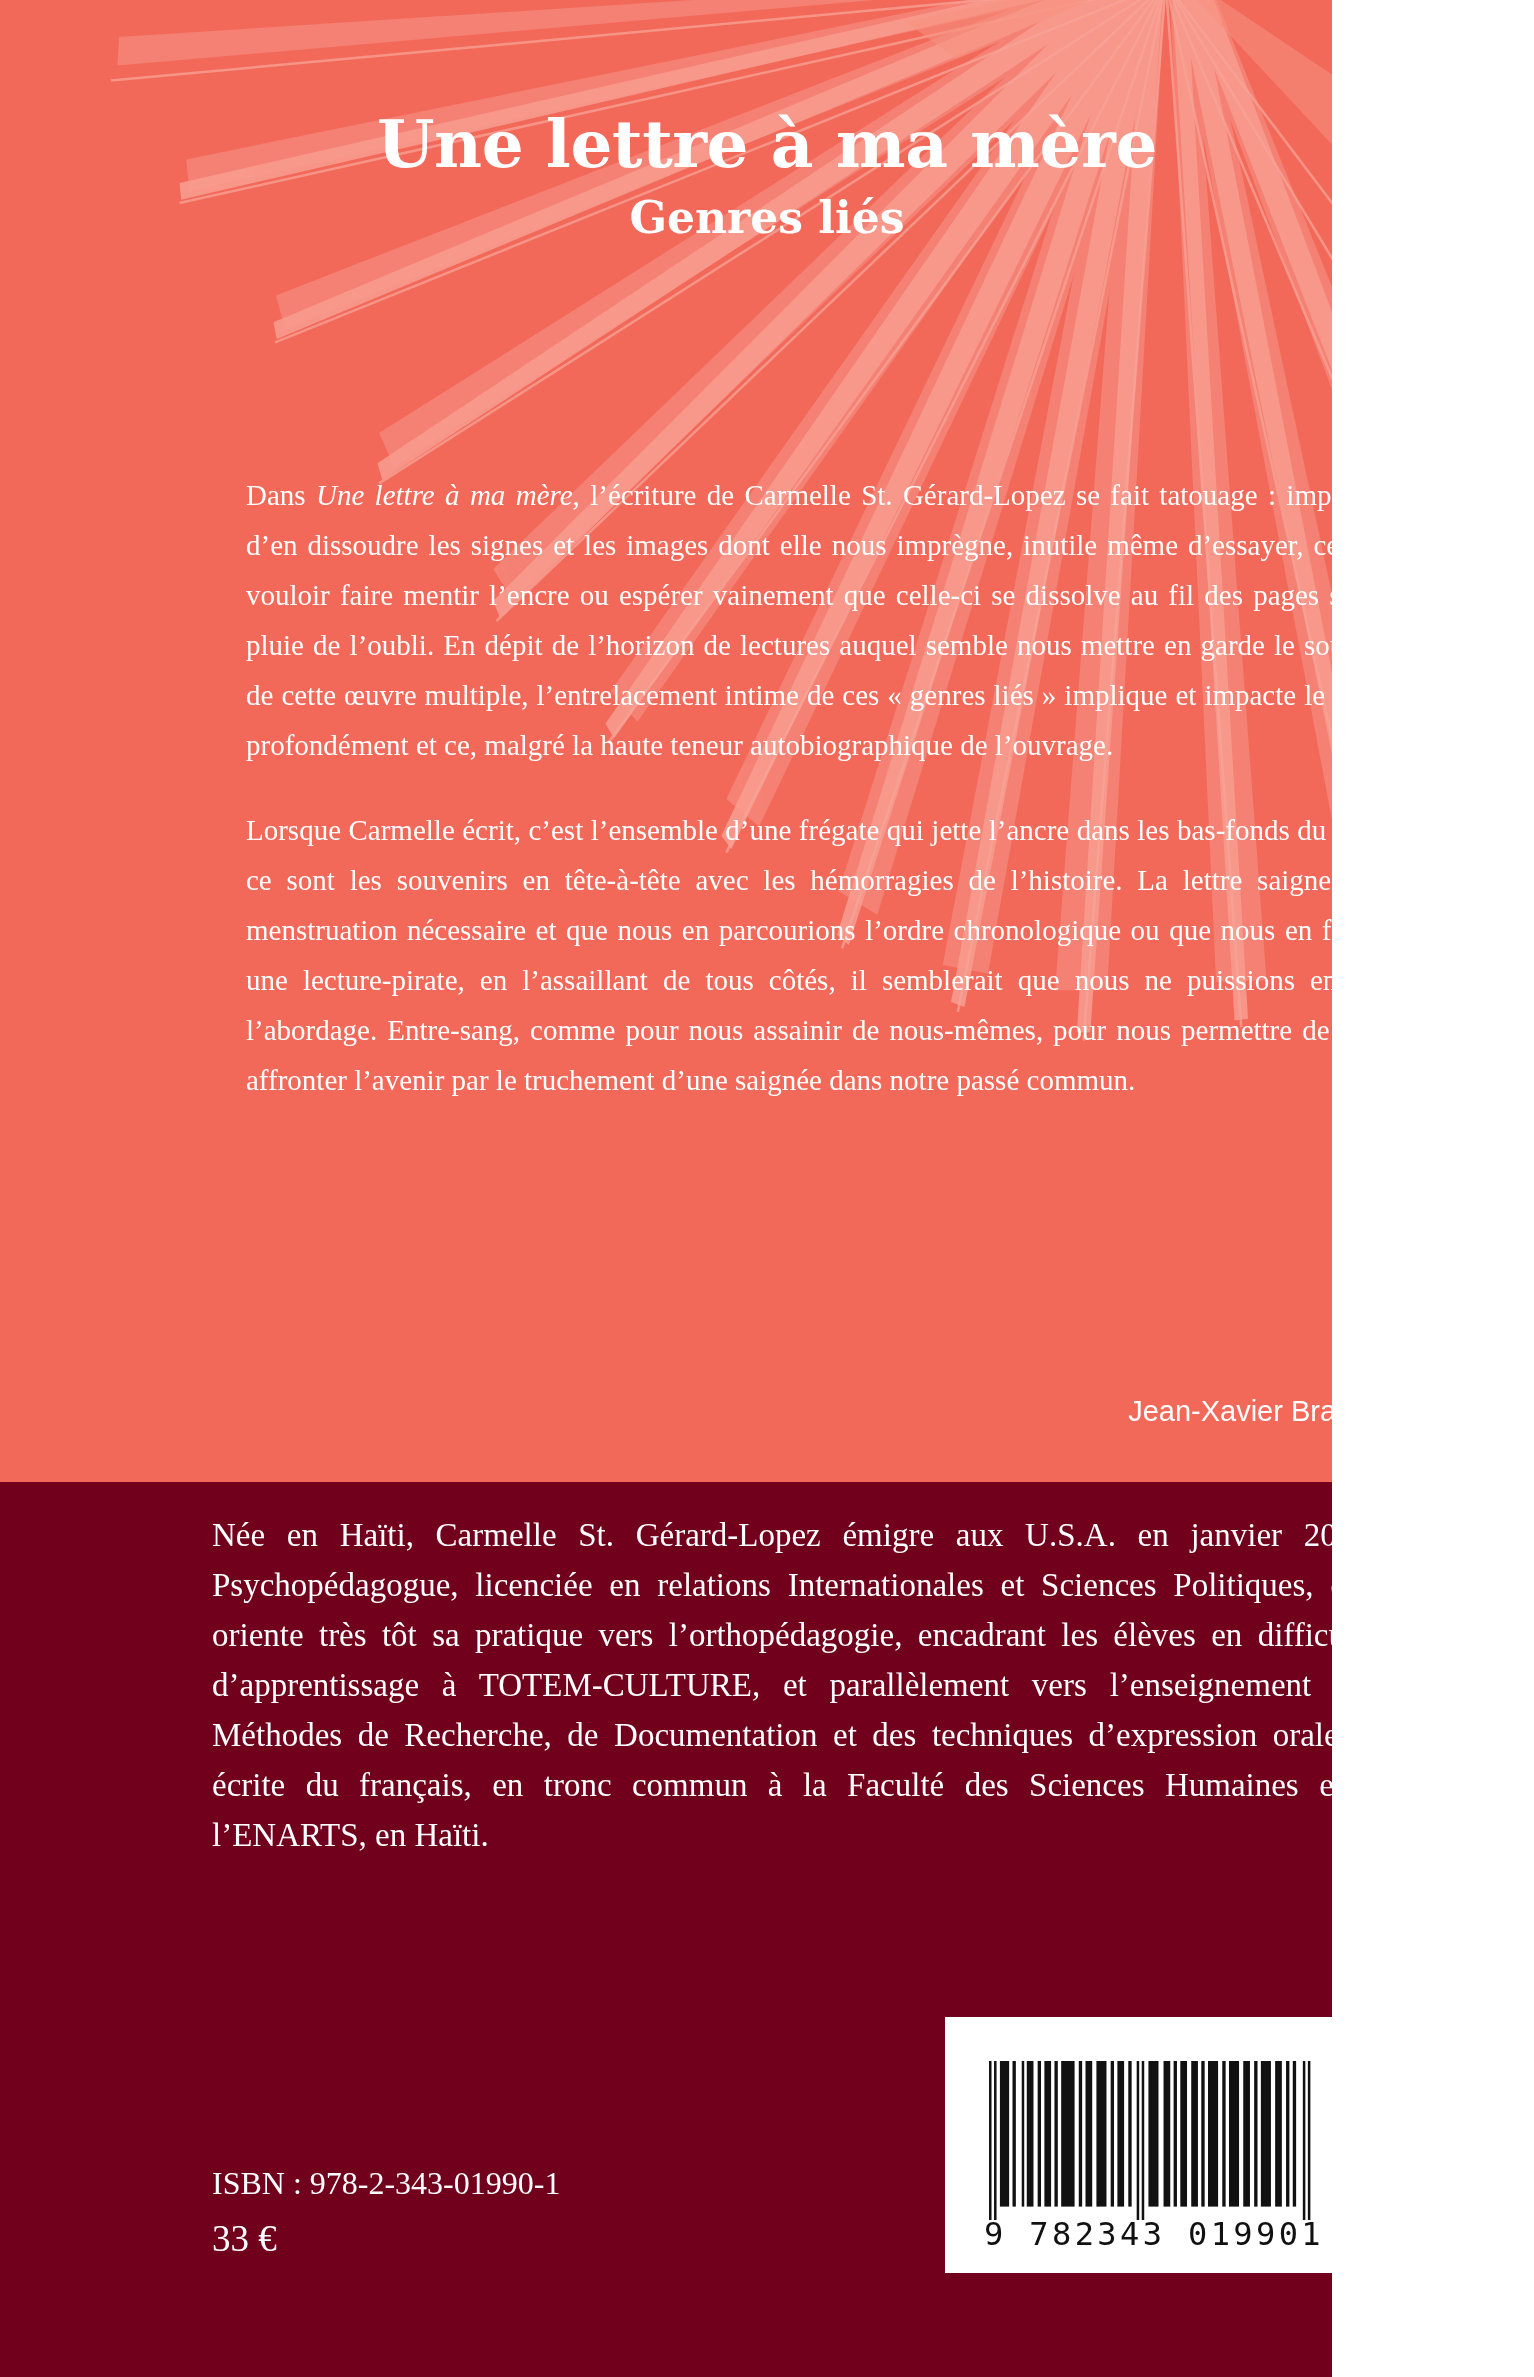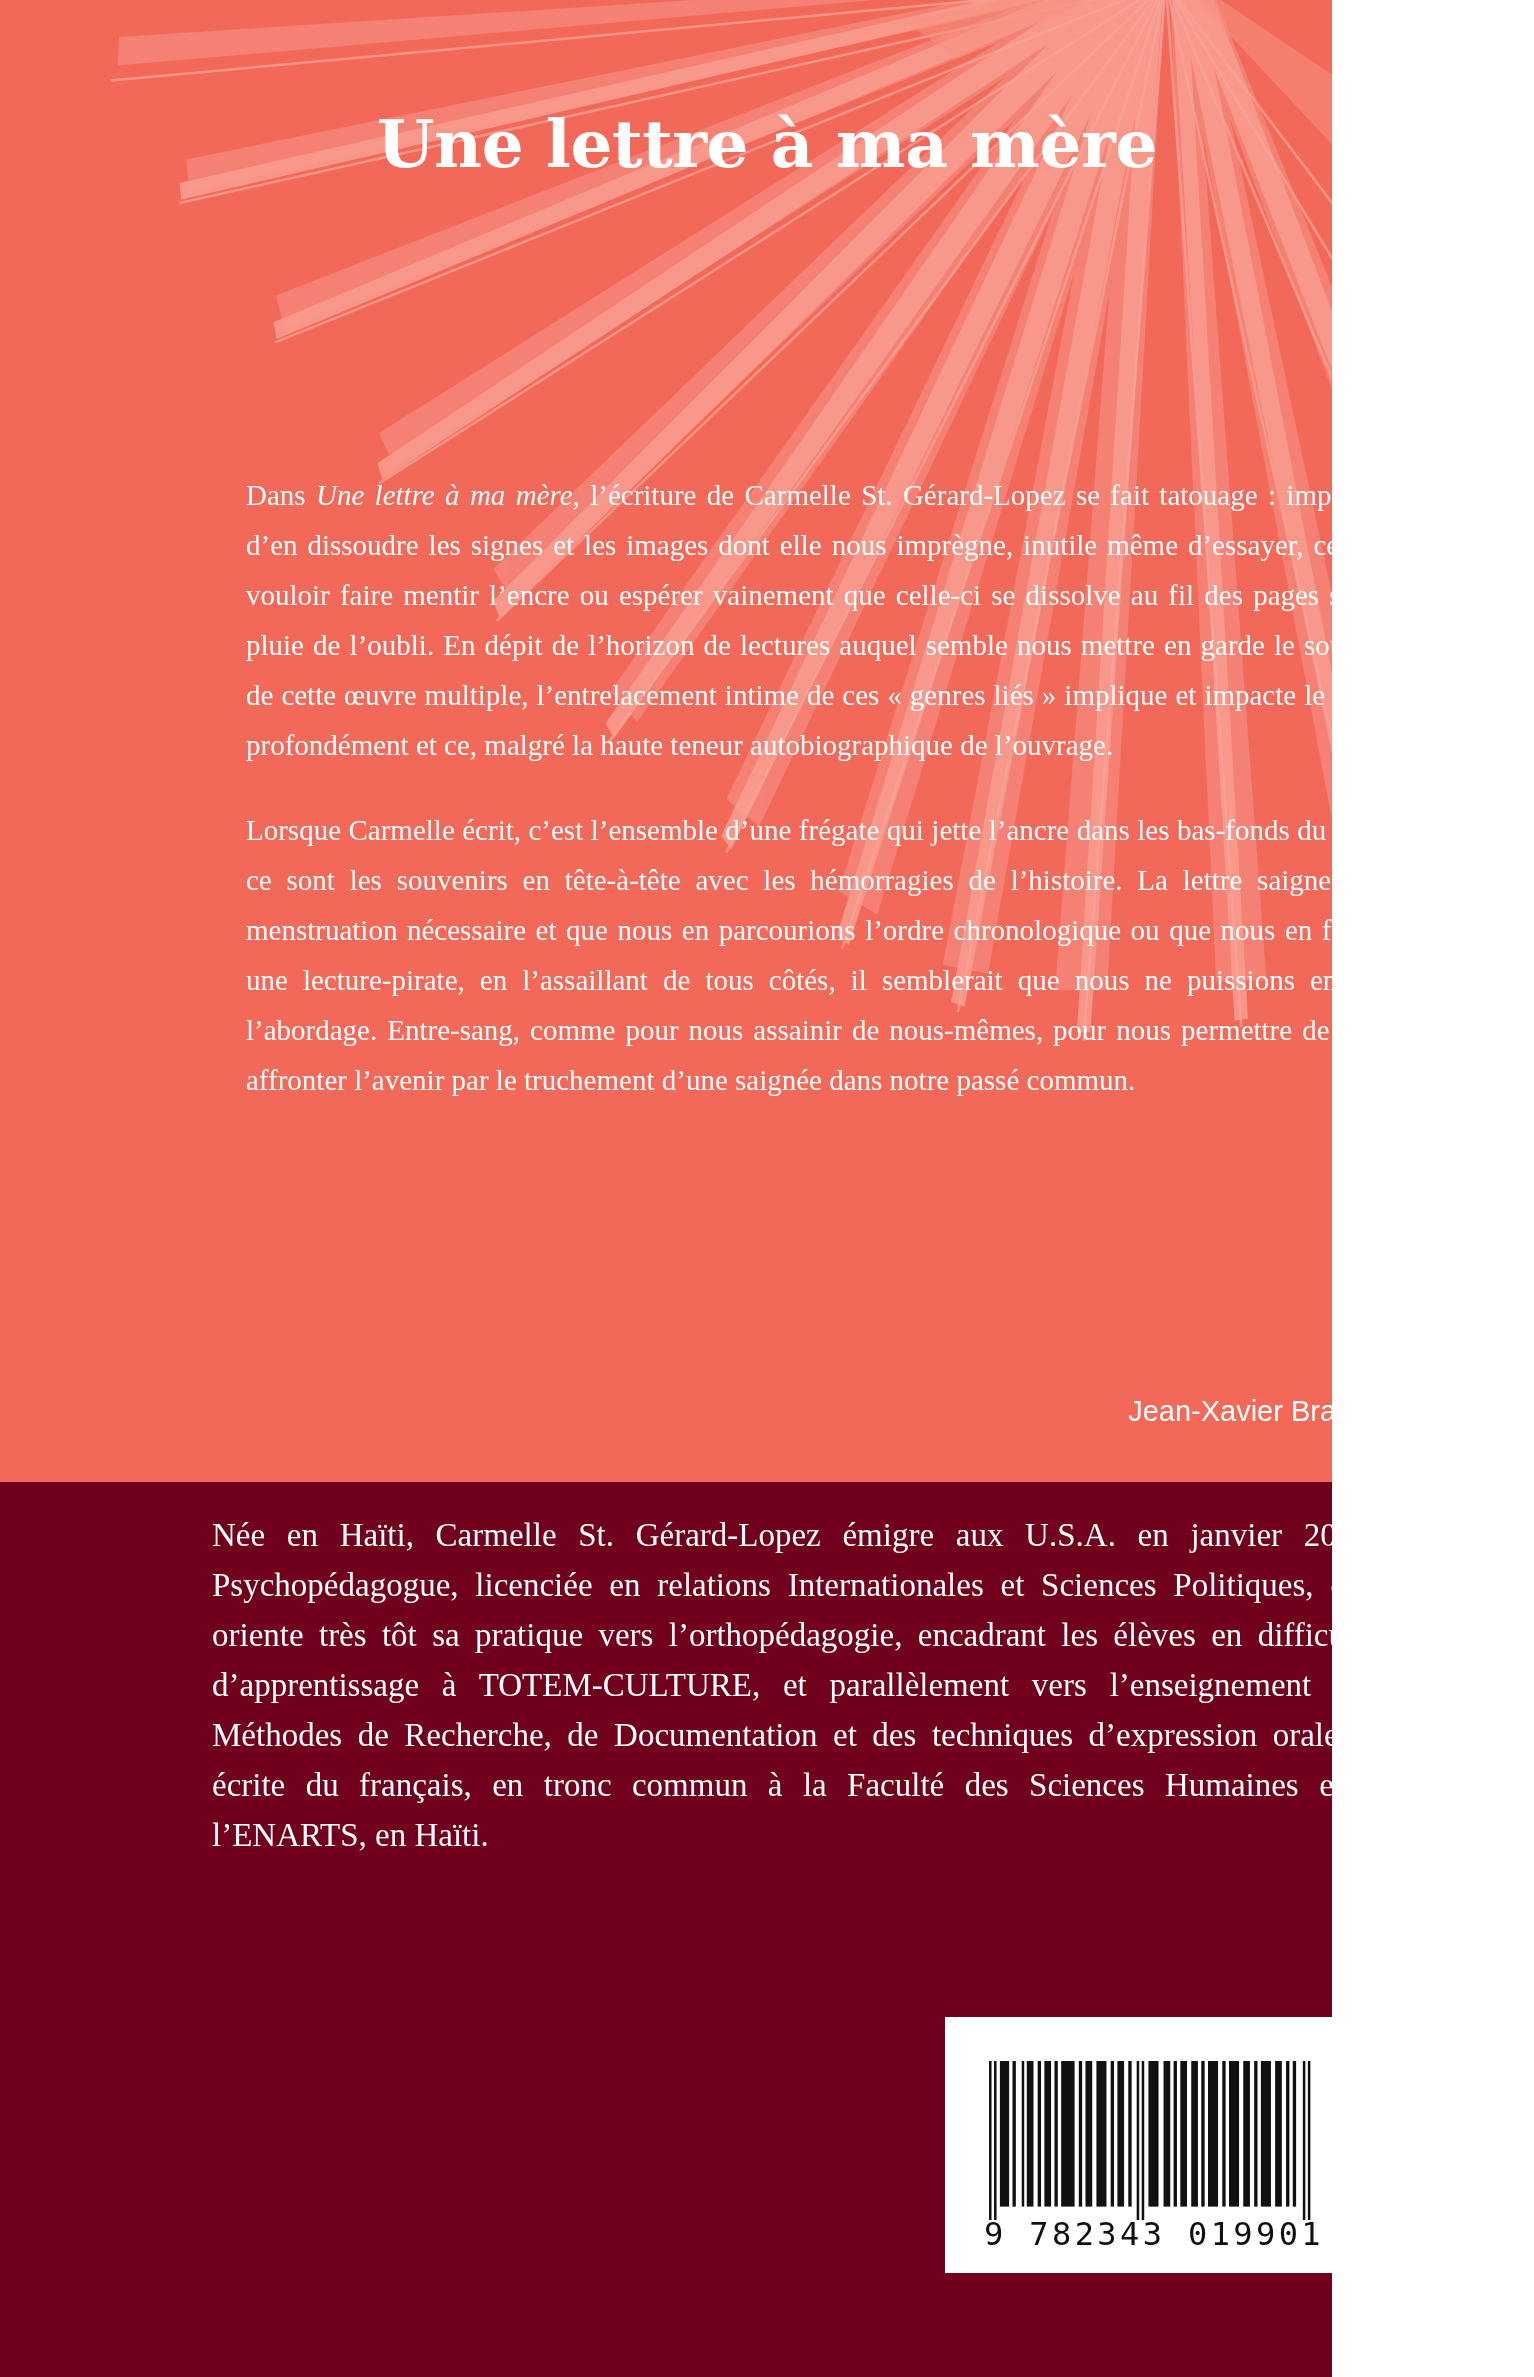--- a/index.html
+++ b/index.html
@@ -244,33 +244,38 @@
           <path d="M1390 -40 L1140 70 L1080 26 L1386 -40 Z"></path>
         </g>
       </g>
     </svg>
   </div>
 
   <div class="panel-bottom"></div>
 
   <div class="title-block">
     <div class="main-title">Une lettre à ma mère</div>
+    <div class="sub-title">Genres liés</div>
   </div>
 
   <div class="blurb">
     <p><span>Dans </span><em>Une lettre à ma mère</em><span>, l’écriture de Carmelle St. Gérard-Lopez se fait tatouage : impossible d’en dissoudre les signes et les images dont elle nous imprègne, inutile même d’essayer, ce serait vouloir faire mentir l’encre ou espérer vainement que celle-ci se dissolve au fil des pages sous la pluie de l’oubli. En dépit de l’horizon de lectures auquel semble nous mettre en garde le sous-titre de cette œuvre multiple, l’entrelacement intime de ces « genres liés » implique et impacte le lecteur profondément et ce, malgré la haute teneur autobiographique de l’ouvrage.</span></p>
     <p>Lorsque Carmelle écrit, c’est l’ensemble d’une frégate qui jette l’ancre dans les bas-fonds du passé ; ce sont les souvenirs en tête-à-tête avec les hémorragies de l’histoire. La lettre saigne d’une menstruation nécessaire et que nous en parcourions l’ordre chronologique ou que nous en faisions une lecture-pirate, en l’assaillant de tous côtés, il semblerait que nous ne puissions en parer l’abordage. Entre-sang, comme pour nous assainir de nous-mêmes, pour nous permettre de mieux affronter l’avenir par le truchement d’une saignée dans notre passé commun.</p>
   </div>
 
   <div class="attribution">Jean-Xavier Brager</div>
 
   <div class="bio">
     <p>Née en Haïti, Carmelle St. Gérard-Lopez émigre aux U.S.A. en janvier 2004. Psychopédagogue, licenciée en relations Internationales et Sciences Politiques, elle oriente très tôt sa pratique vers l’orthopédagogie, encadrant les élèves en difficulté d’apprentissage à TOTEM-CULTURE, et parallèlement vers l’enseignement des Méthodes de Recherche, de Documentation et des techniques d’expression orale et écrite du français, en tronc commun à la Faculté des Sciences Humaines et à l’ENARTS, en Haïti.</p>
   </div>
 
+  <div class="meta">
+    <div class="isbn">ISBN : 978-2-343-01990-1</div>
+    <div class="price">33 €</div>
+  </div>
 
   <div class="barcode-box">
     <svg class="barcode-inner" viewBox="0 0 404 190" preserveAspectRatio="none" xmlns="http://www.w3.org/2000/svg">
       <g fill="#111111">
 
         <rect x="0" y="0" width="3" height="190"></rect>
         <rect x="6" y="0" width="3" height="190"></rect>
 
         <rect x="13" y="0" width="11" height="174"></rect>
         <rect x="28" y="0" width="4" height="174"></rect>

